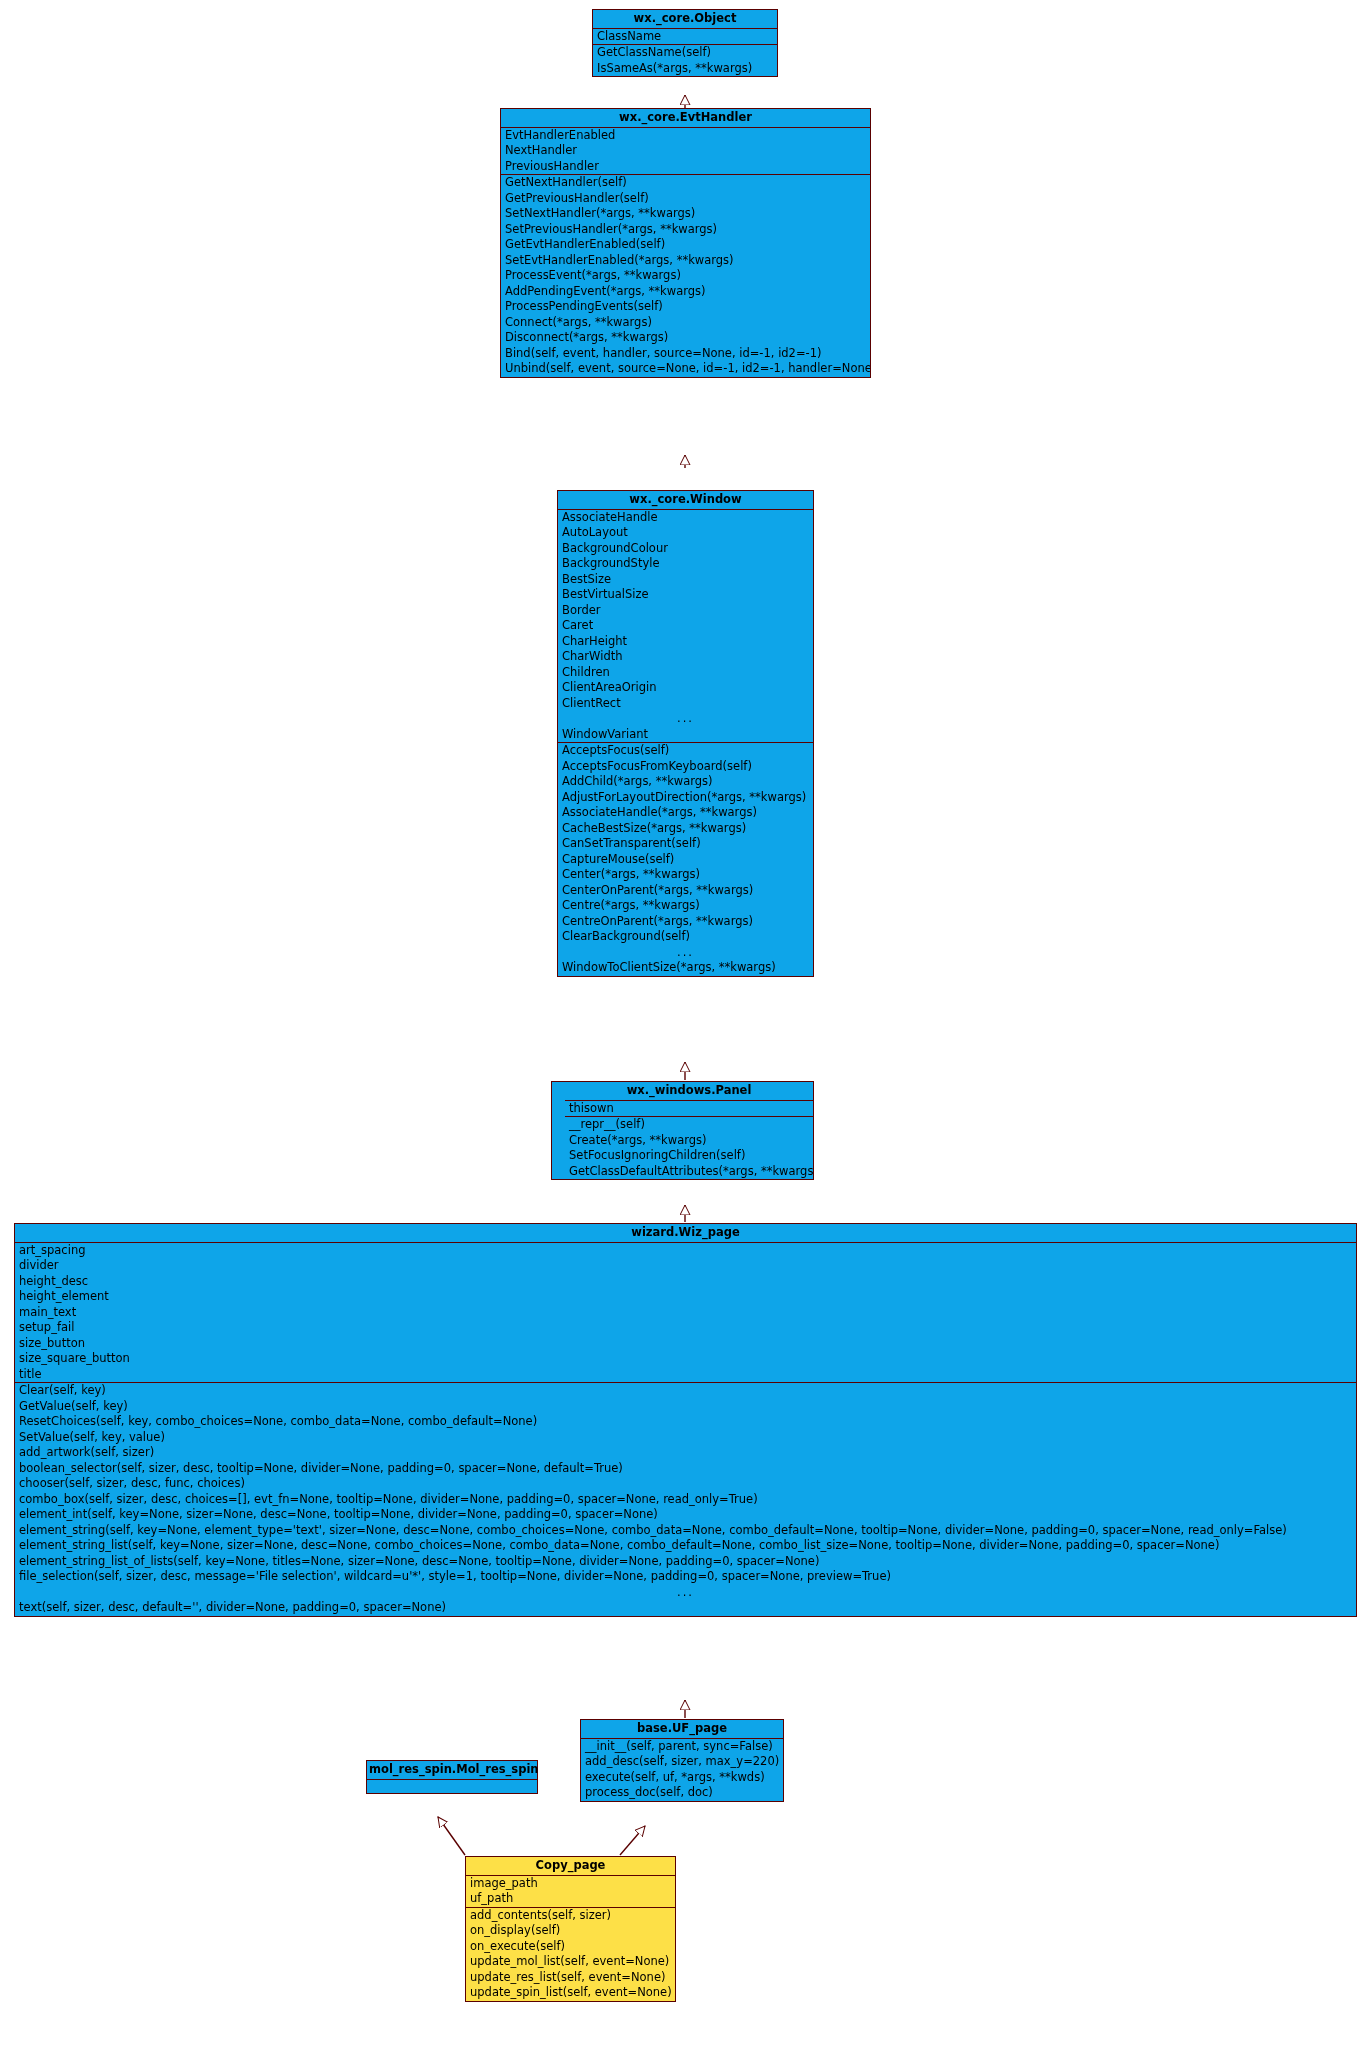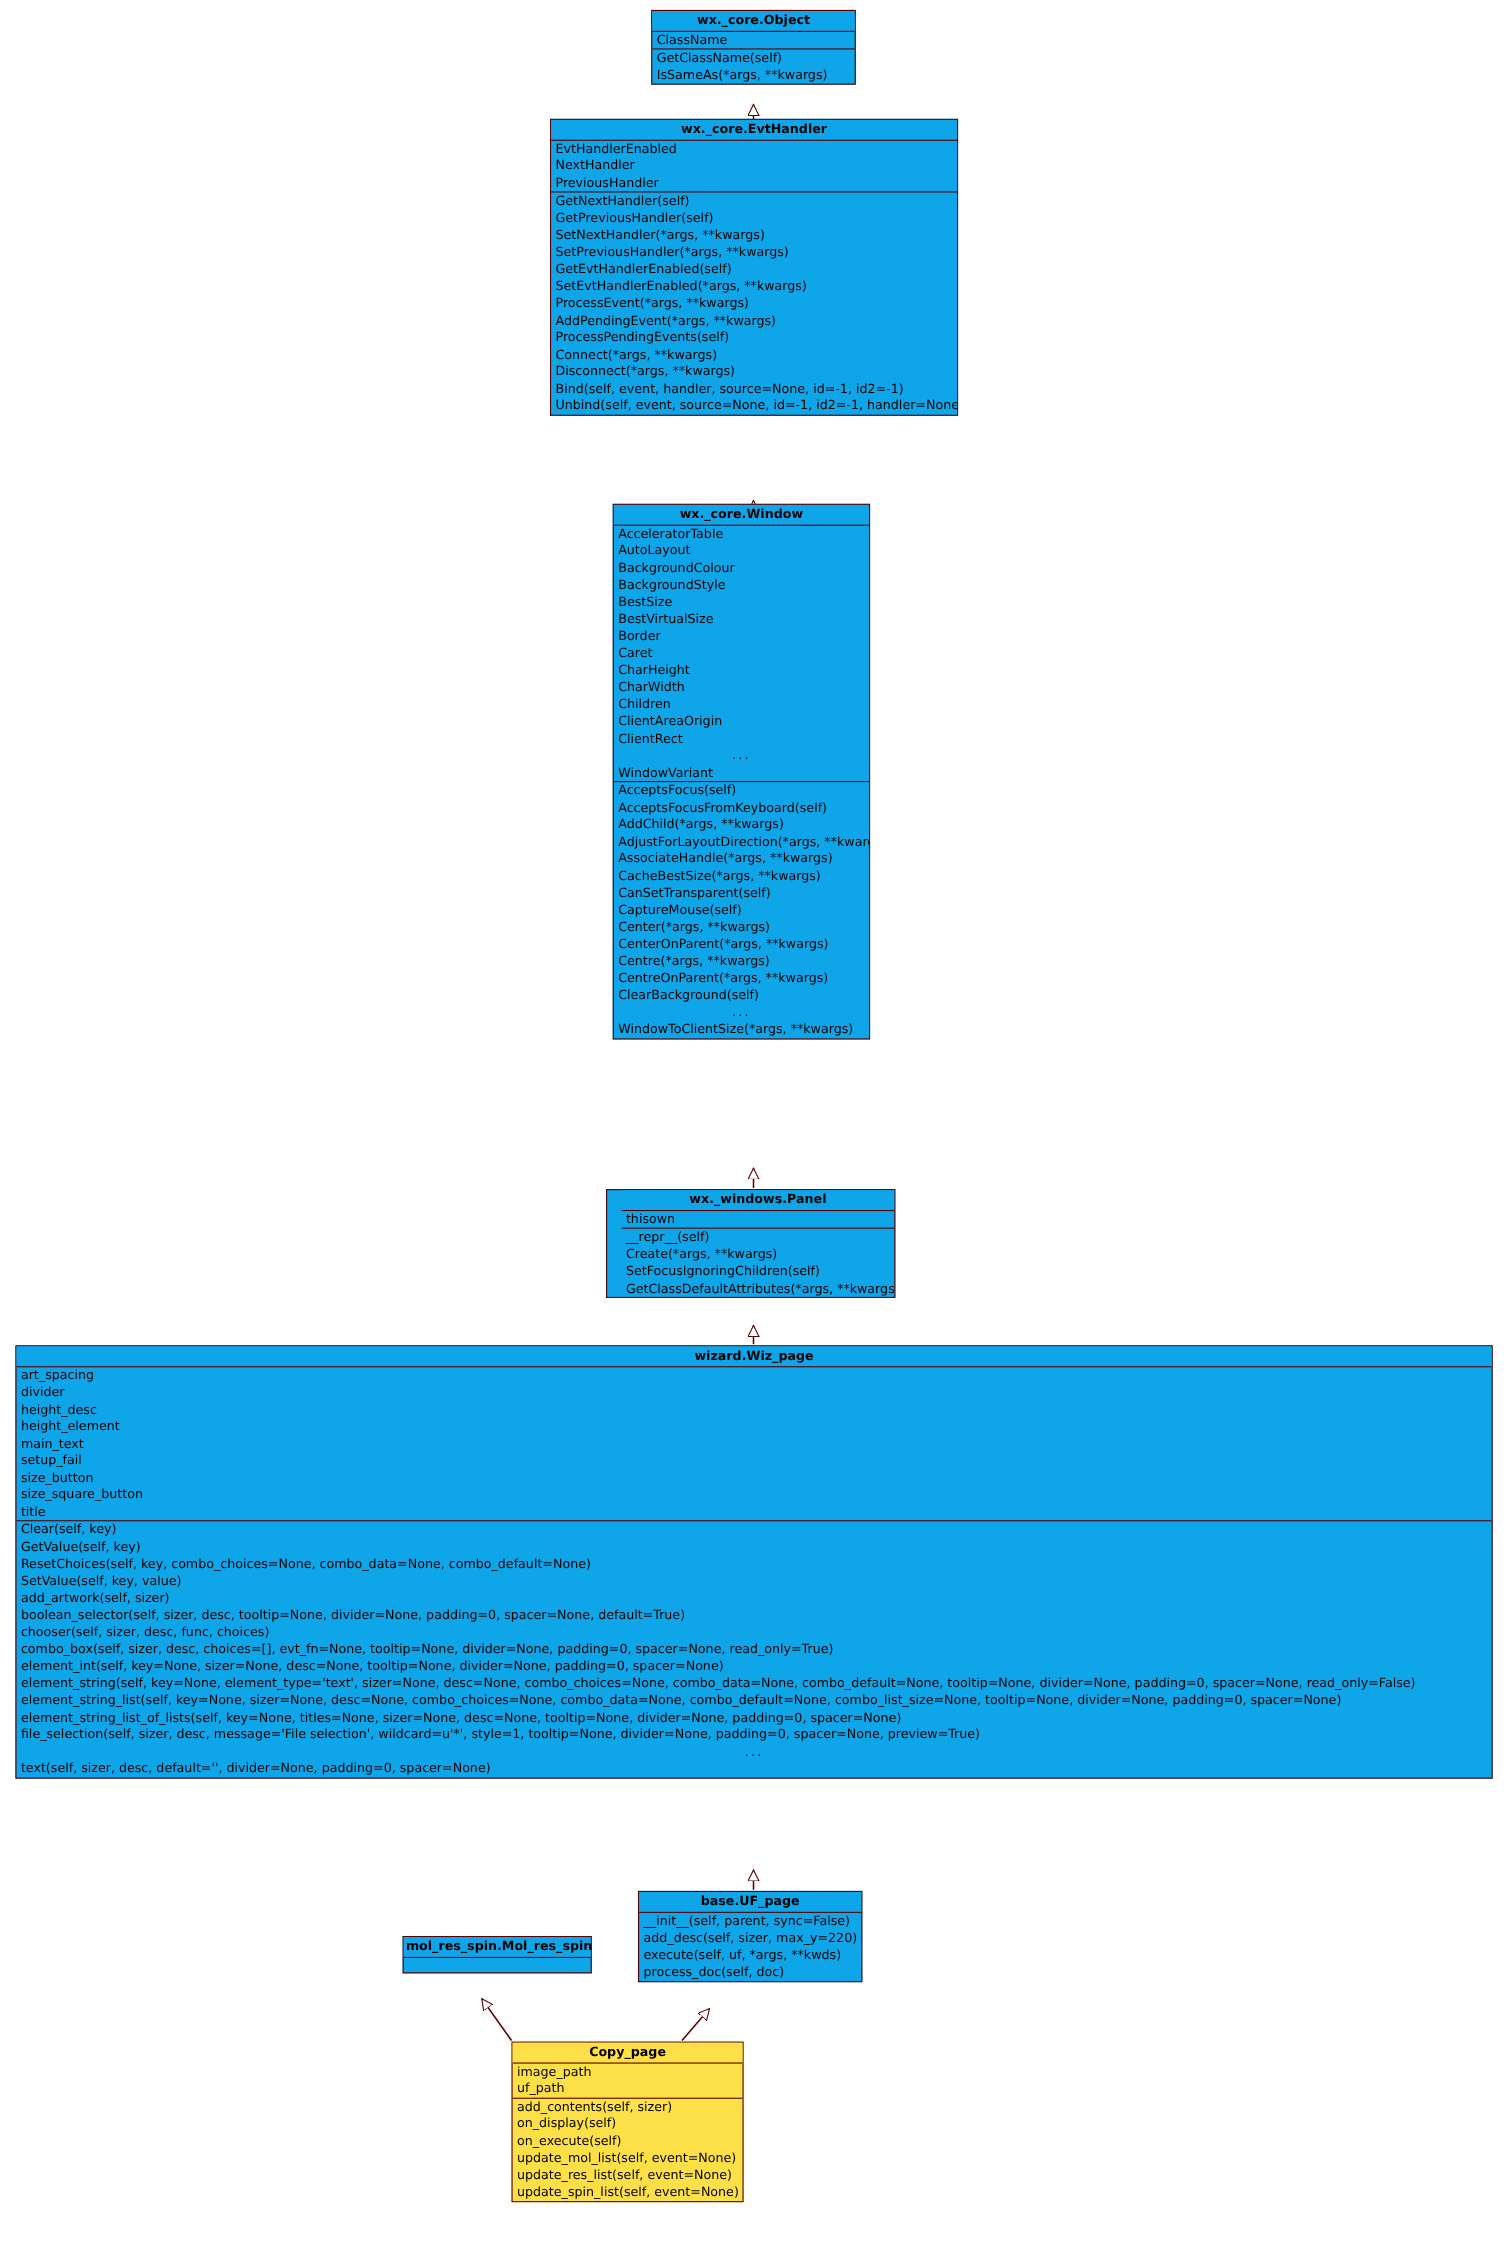--- a/index.html
+++ b/index.html
@@ -121,24 +121,24 @@
       <div class="row">ProcessEvent(*args, **kwargs)</div>
       <div class="row">AddPendingEvent(*args, **kwargs)</div>
       <div class="row">ProcessPendingEvents(self)</div>
       <div class="row">Connect(*args, **kwargs)</div>
       <div class="row">Disconnect(*args, **kwargs)</div>
       <div class="row">Bind(self, event, handler, source=None, id=-1, id2=-1)</div>
       <div class="row">Unbind(self, event, source=None, id=-1, id2=-1, handler=None)</div>
     </div>
   </div>
 
-  <div class="uml" style="left:557px; top:458px; width:234px;">
+  <div class="uml" style="left:557px; top:490px; width:257px;">
     <div class="title">wx._core.Window</div>
     <div class="compartment">
-      <div class="row">AcceleratorTable</div>
+      <div class="row">AssociateHandle</div>
       <div class="row">AutoLayout</div>
       <div class="row">BackgroundColour</div>
       <div class="row">BackgroundStyle</div>
       <div class="row">BestSize</div>
       <div class="row">BestVirtualSize</div>
       <div class="row">Border</div>
       <div class="row">Caret</div>
       <div class="row">CharHeight</div>
       <div class="row">CharWidth</div>
       <div class="row">Children</div>

